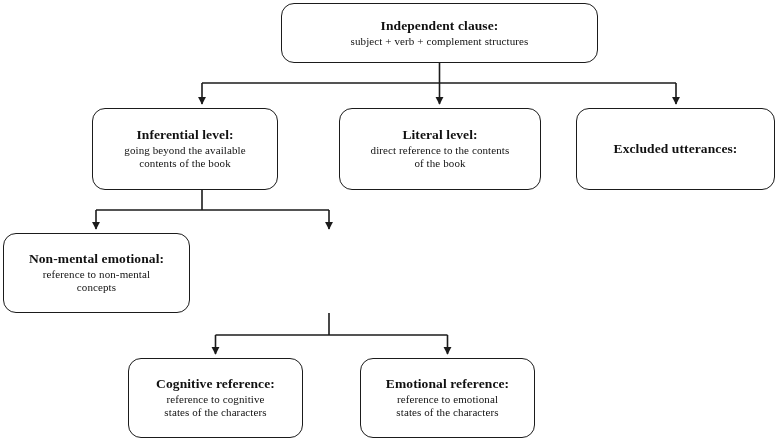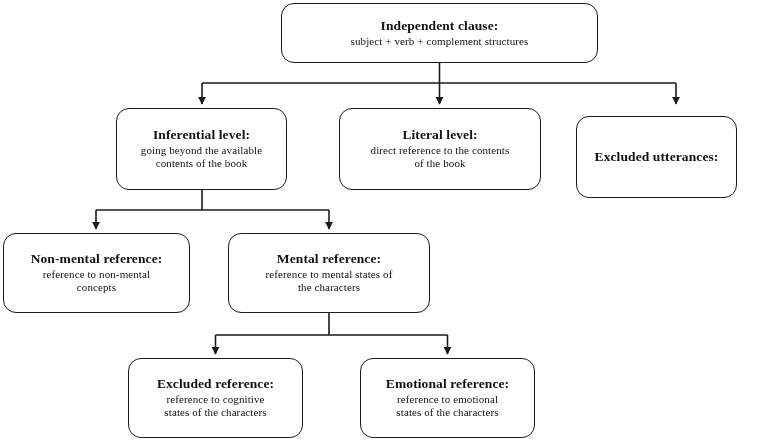--- a/index.html
+++ b/index.html
@@ -79,50 +79,45 @@
       <path d="M 215.5 335 L 215.5 354" marker-end="url(#arrow)"></path>
       <path d="M 447.5 335 L 447.5 354" marker-end="url(#arrow)"></path>
     </g>
   </svg>
 
   <div class="node" style="left:281px; top:3px; width:317px; height:60px;">
     <div class="ttl">Independent clause:</div>
     <div class="dsc">subject + verb + complement structures</div>
   </div>
 
-  <div class="node" style="left:116px; top:108px; width:171px; height:82px;">
+  <div class="node" style="left:92px; top:108px; width:186px; height:82px;">
     <div class="ttl">Inferential level:</div>
     <div class="dsc">going beyond the available
 contents of the book</div>
   </div>
 
   <div class="node" style="left:339px; top:108px; width:202px; height:82px;">
     <div class="ttl">Literal level:</div>
     <div class="dsc">direct reference to the contents
 of the book</div>
   </div>
 
-  <div class="node" style="left:576px; top:116px; width:161px; height:82px;">
+  <div class="node" style="left:576px; top:108px; width:199px; height:82px;">
     <div class="ttl">Excluded utterances:</div>
   </div>
 
   <div class="node" style="left:3px; top:233px; width:187px; height:80px;">
-    <div class="ttl">Non-mental reference:</div>
+    <div class="ttl">Non-mental emotional:</div>
     <div class="dsc">reference to non-mental
 concepts</div>
   </div>
 
-  <div class="node" style="left:228px; top:233px; width:202px; height:80px;">
-    <div class="ttl">Mental reference:</div>
-    <div class="dsc">reference to mental states of
-the characters</div>
-  </div>
 
   <div class="node" style="left:128px; top:358px; width:175px; height:80px;">
-    <div class="ttl">Excluded reference:</div>
+    <div class="ttl">Cognitive reference:</div>
     <div class="dsc">reference to cognitive
 states of the characters</div>
   </div>
 
   <div class="node" style="left:360px; top:358px; width:175px; height:80px;">
     <div class="ttl">Emotional reference:</div>
     <div class="dsc">reference to emotional
 states of the characters</div>
   </div>
 

